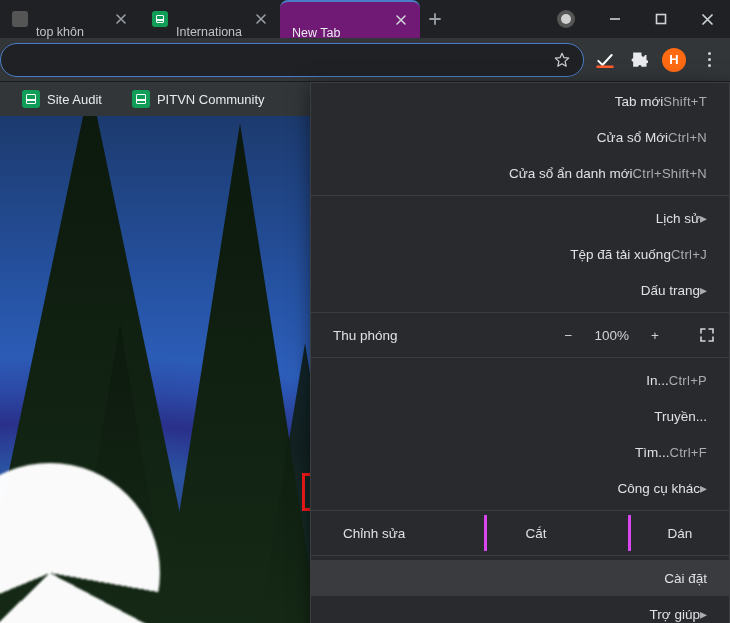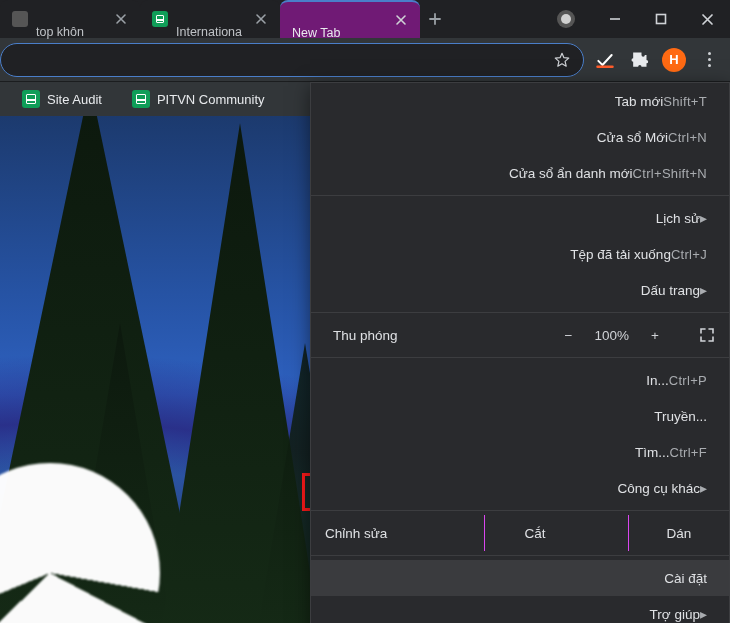--- a/index.html
+++ b/index.html
@@ -93,22 +93,22 @@
   .menu-row .left{display:flex;align-items:center;gap:10px;}
   .menu-row .short{color:#a9acb0; font-size:13px; letter-spacing:.3px;}
   .sep{height:1px;background:#3c3d40;margin:4px 0;}
   .submenu-arrow{color:#a9acb0;font-size:14px;}
   .zoom-row{display:flex;align-items:center;height:36px;padding:0 14px 0 22px;gap:10px;justify-content:center;}
   .zoom-row .lbl{flex:1;}
   .zoom-ctl{display:flex;align-items:center;gap:18px;color:#d0d3d7;}
   .zoom-ctl span{min-width:16px;text-align:center;}
   .fs-icon svg{width:16px;height:16px;}
   .edit-row{display:flex;height:36px;align-items:stretch;}
-  .edit-row .label{flex:0 0 130px;display:flex;align-items:center;padding-left:14px;}
-  .edit-row .cell{flex:1;display:flex;align-items:center;justify-content:center;border-left:1px solid #d946ef;margin-left:43px;}
+  .edit-row .label{flex:0 0 130px;display:flex;align-items:center;padding-left:32px;}
+  .edit-row .cell{flex:1;display:flex;align-items:center;justify-content:center;border-left:3px solid #d946ef;margin-left:43px;}
   .highlight-box{position:absolute; border:3px solid #ff1a1a; pointer-events:none;}
 
   
   svg{display:block}
 </style>
 </head>
 <body>
 
 <div class="titlebar">
   <div class="tabs">

